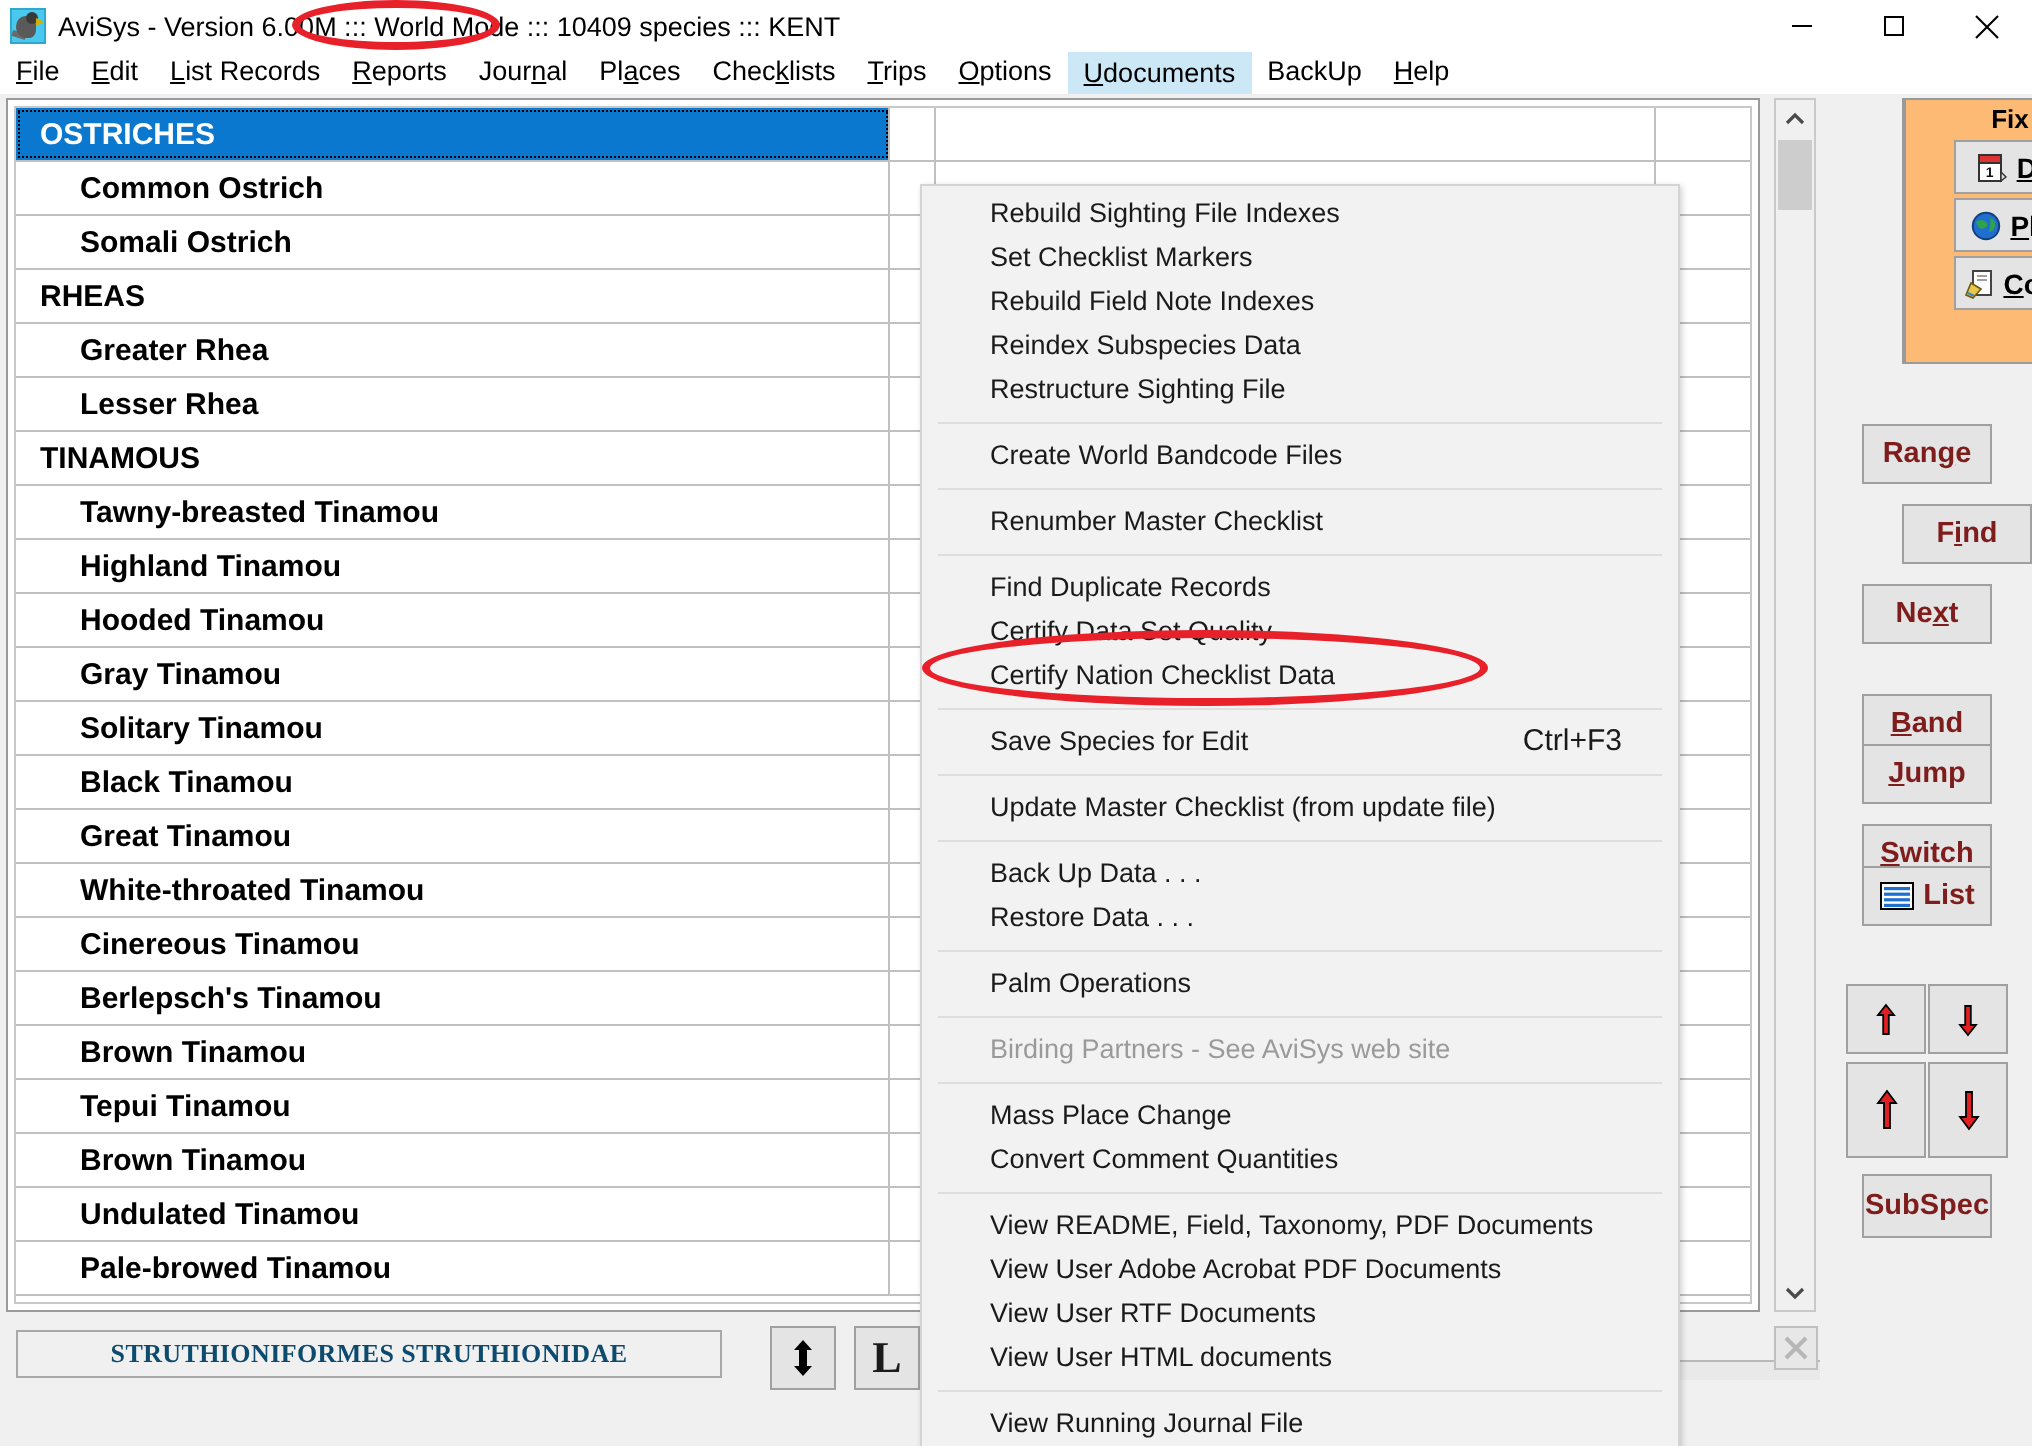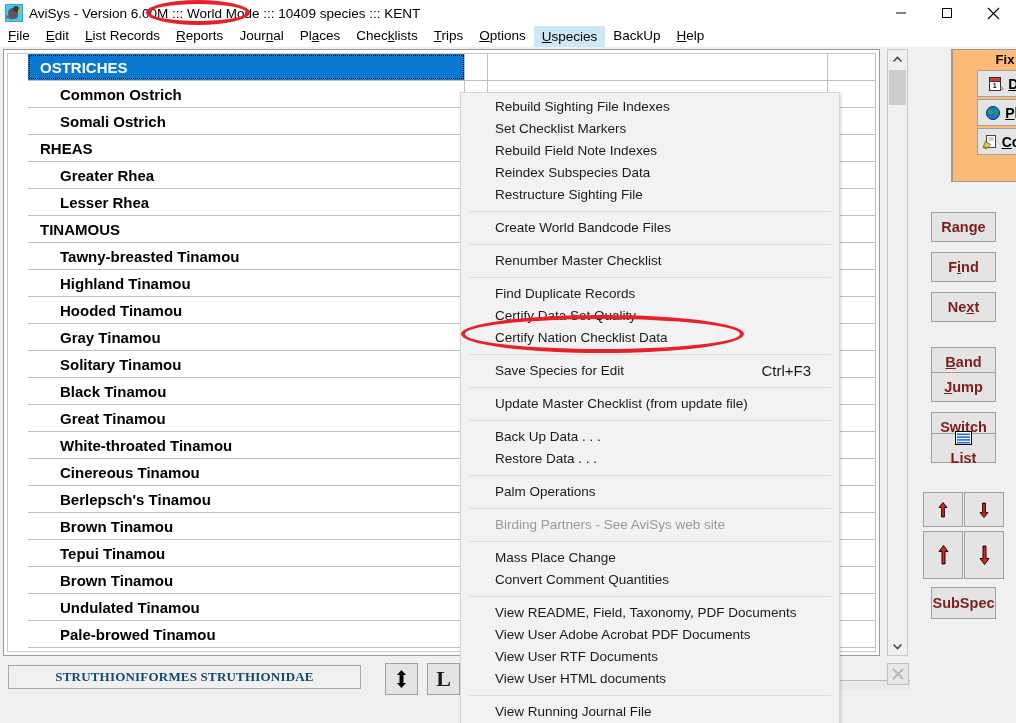--- a/index.html
+++ b/index.html
@@ -86,21 +86,20 @@
     position: absolute; left: 3px; top: 2px; width: 877px; height: 607px;
     background: #ffffff;
     border: 1px solid #9a9a9a;
     overflow: hidden;
   }
   #grid-inner {
     position: absolute; left: 3px; top: 3px; right: 3px; bottom: 3px;
     border: 1px solid #c8c8c8;
     background: #ffffff;
     overflow: hidden;
-    padding-left: 20px;
   }
   .grow {
     display: flex; height: 27px; align-items: stretch;
     border-bottom: 1px solid #c0c0c0;
   }
   .gc-name {
     flex: 0 0 437px; display: flex; align-items: center;
     border-right: 1px solid #c0c0c0;
     font-size: 15px; font-weight: bold; color: #000;
     padding-left: 12px; white-space: nowrap; overflow: hidden;
@@ -262,21 +261,21 @@
   <div id="menubar">
     <div class="menu-item"><span class="mn">F</span><span>ile</span></div>
     <div class="menu-item"><span class="mn">E</span><span>dit</span></div>
     <div class="menu-item"><span class="mn">L</span><span>ist Records</span></div>
     <div class="menu-item"><span class="mn">R</span><span>eports</span></div>
     <div class="menu-item"><span>Jour</span><span class="mn">n</span><span>al</span></div>
     <div class="menu-item"><span>Pl</span><span class="mn">a</span><span>ces</span></div>
     <div class="menu-item"><span>Chec</span><span class="mn">k</span><span>lists</span></div>
     <div class="menu-item"><span class="mn">T</span><span>rips</span></div>
     <div class="menu-item"><span class="mn">O</span><span>ptions</span></div>
-    <div class="menu-item active"><span class="mn">U</span><span>species</span></div>
+    <div class="menu-item active"><span class="mn">U</span><span>documents</span></div>
     <div class="menu-item"><span>BackUp</span></div>
     <div class="menu-item"><span class="mn">H</span><span>elp</span></div>
   </div>
 
   <div id="client">
 
     <div id="grid-outer">
       <div id="grid-inner">
           <div class="grow selected">
             <div class="gc-name">OSTRICHES</div>
@@ -482,36 +481,36 @@
             <line x1="2" y1="12.5" x2="5" y2="14" stroke="#3a7fc1" stroke-width="1"></line>
           </svg>
         </span>
         <span><span class="mn">C</span>omm</span>
       </div>
     </div>
 
     <div class="sidebtn" style="top:165px;">
       <span>Ran<span class="mn">g</span>e</span>
     </div>
-    <div class="sidebtn" style="top:205px;">
+    <div class="sidebtn" style="top:205px;margin-left:20px;">
       <span>F<span class="mn">i</span>nd</span>
     </div>
     <div class="sidebtn" style="top:245px;">
       <span>Ne<span class="mn">x</span>t</span>
     </div>
     <div class="sidebtn" style="top:300px;">
       <span><span class="mn">B</span>and</span>
     </div>
     <div class="sidebtn" style="top:325px;">
       <span><span class="mn">J</span>ump</span>
     </div>
     <div class="sidebtn" style="top:365px;">
       <span><span class="mn">S</span>witch</span>
     </div>
-    <div class="sidebtn" style="top:386px;flex-direction:column;">
+    <div class="sidebtn" style="top:386px;">
       <span class="gi" style="width:17px;height:14px;">
         <svg width="17" height="14" viewBox="0 0 17 14">
           <rect x="0.5" y="0.5" width="16" height="13" fill="#fff" stroke="#000" stroke-width="1"></rect>
           <rect x="2" y="2.5" width="13" height="1.6" fill="#1f6fd0"></rect>
           <rect x="2" y="5.3" width="13" height="1.6" fill="#1f6fd0"></rect>
           <rect x="2" y="8.1" width="13" height="1.6" fill="#1f6fd0"></rect>
           <rect x="2" y="10.9" width="13" height="1.6" fill="#1f6fd0"></rect>
         </svg>
       </span>
       <span>List</span>

